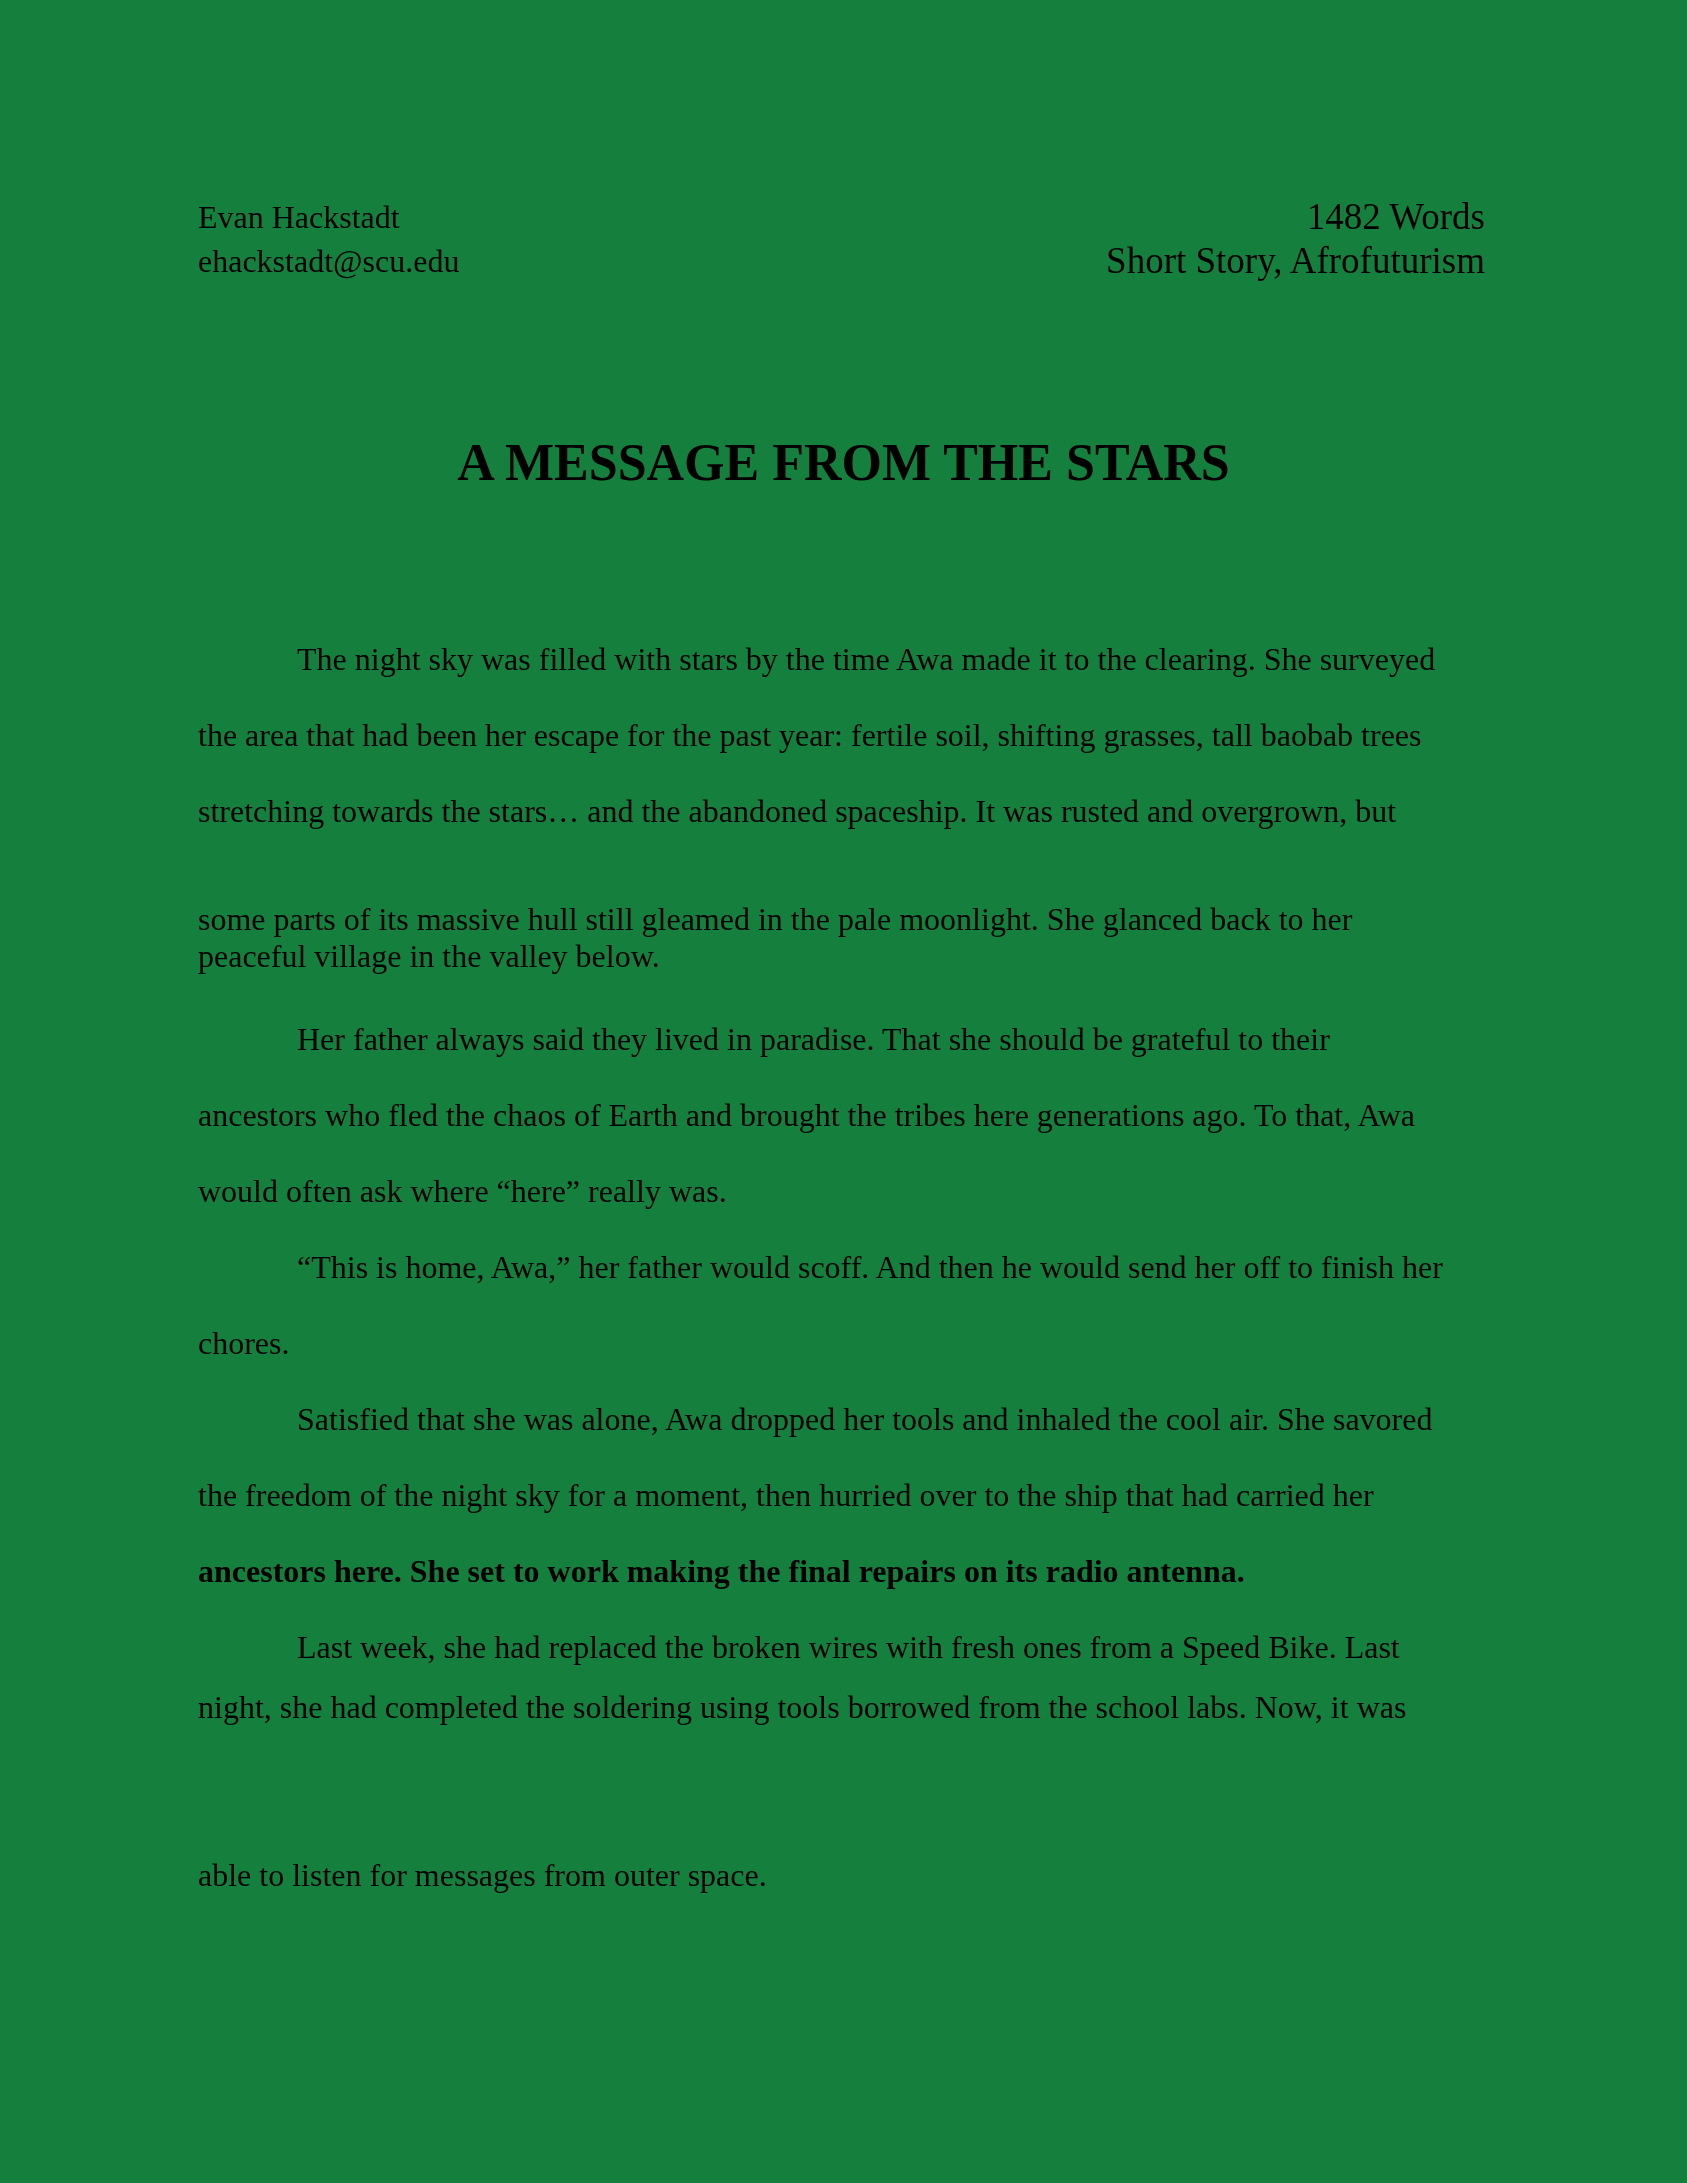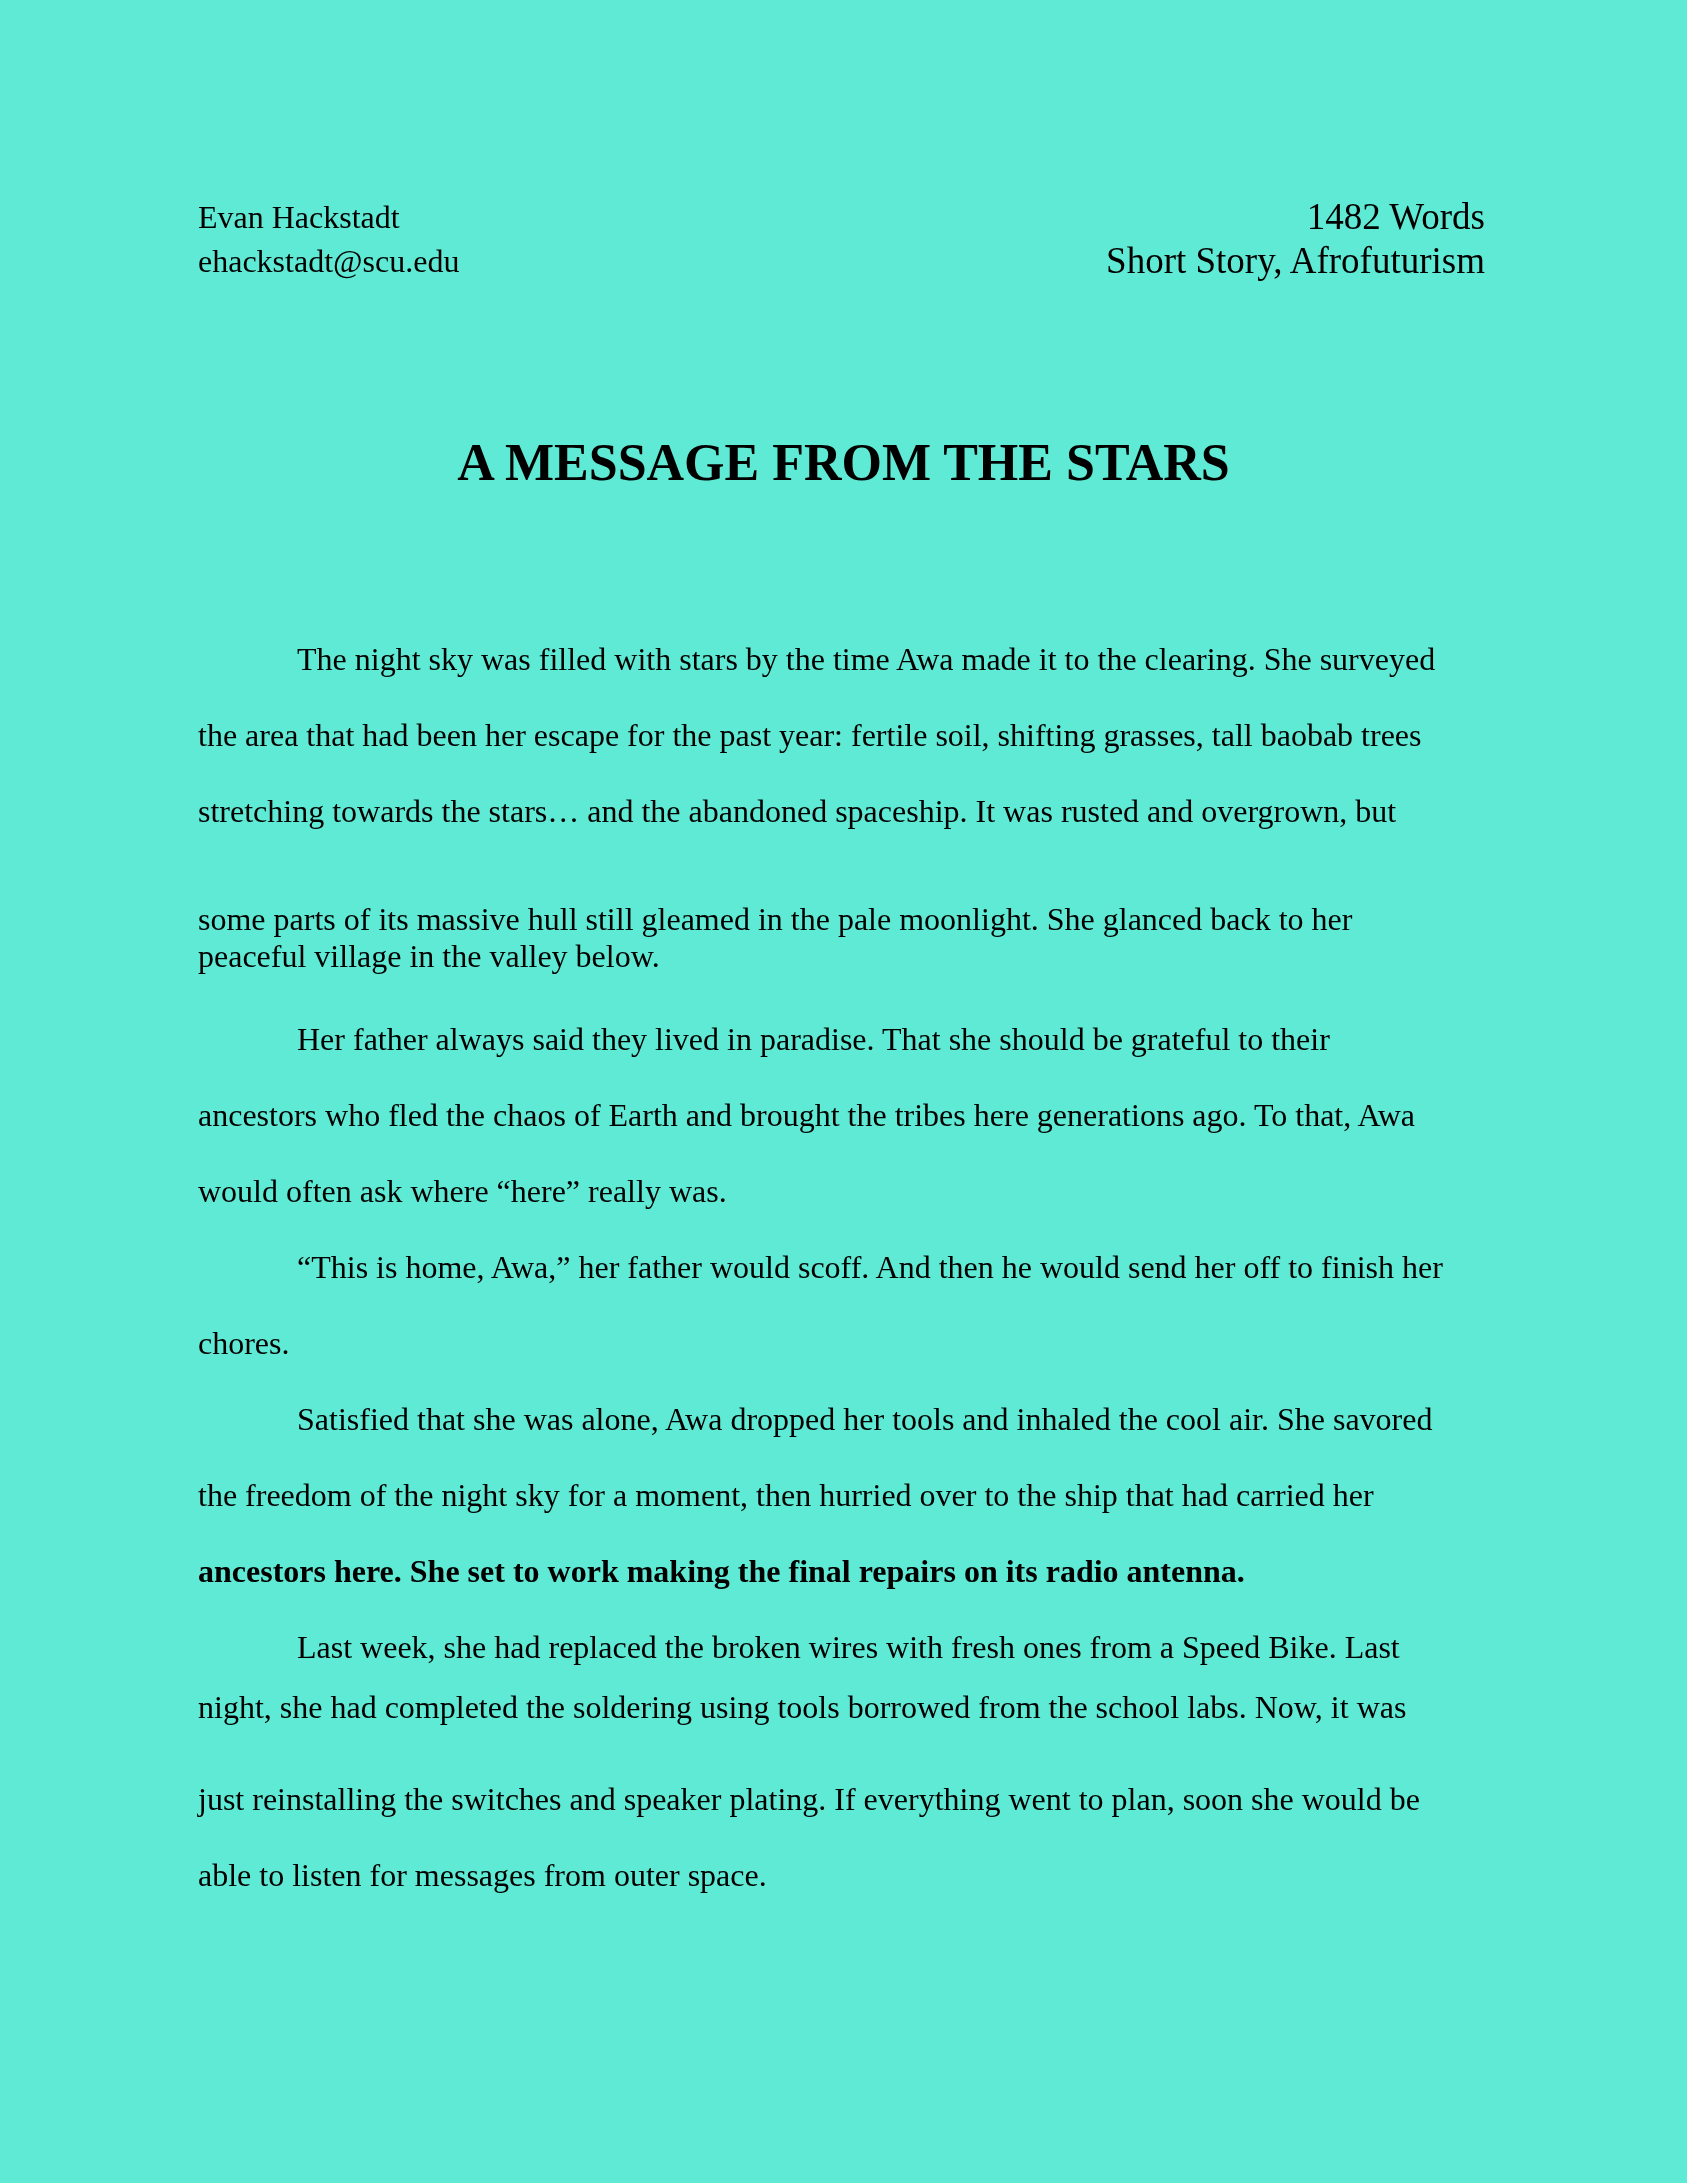--- a/index.html
+++ b/index.html
@@ -1,18 +1,18 @@
 <!DOCTYPE html>
 <html style="font-size:12.4px"><head>
 <meta charset="utf-8">
 <style>
   html, body { margin: 0; padding: 0; background: #ffffff; }
   body { width: 1687px; height: 2183px; position: relative; overflow: hidden;
          font-family: "Liberation Serif", "DejaVu Serif", serif; color: #000000; }
-  .page { position: absolute; left: 0; top: 0; width: 1687px; height: 2183px; background: #5eead4; }
+  .page { position: absolute; left: 0; top: 0; width: 1687px; height: 2183px; background: #15803d; }
   .header-left { position: absolute; left: 198px; top: 195px; font-size: 32px; line-height: 44px; }
   .header-right { position: absolute; right: 202px; top: 195px; font-size: 37px; line-height: 44px; text-align: right; }
   .header-left div, .header-right div { white-space: nowrap; }
   .title { position: absolute; left: 0; width: 1687px; top: 436px; text-align: center;
            font-size: 52px; font-weight: bold; line-height: 54px; letter-spacing: 0px; }
   .body-line { position: absolute; left: 198px; font-size: 32px; line-height: 43px; white-space: nowrap; }
   .indent { left: 297px; }
 </style>
 </head>
 <body>
@@ -43,17 +43,16 @@
 
   <div class="body-line indent" style="top:1246px;">“This is home, Awa,” her father would scoff. And then he would send her off to finish her</div>
   <div class="body-line" style="top:1322px;">chores.</div>
 
   <div class="body-line indent" style="top:1398px;">Satisfied that she was alone, Awa dropped her tools and inhaled the cool air. She savored</div>
   <div class="body-line" style="top:1474px;">the freedom of the night sky for a moment, then hurried over to the ship that had carried her</div>
   <div class="body-line" style="top:1550px;font-weight:bold;">ancestors here. She set to work making the final repairs on its radio antenna.</div>
 
   <div class="body-line indent" style="top:1626px;">Last week, she had replaced the broken wires with fresh ones from a Speed Bike. Last</div>
   <div class="body-line" style="top:1686px;">night, she had completed the soldering using tools borrowed from the school labs. Now, it was</div>
-  <div class="body-line" style="top:1778px;">just reinstalling the switches and speaker plating. If everything went to plan, soon she would be</div>
   <div class="body-line" style="top:1854px;">able to listen for messages from outer space.</div>
 
 </div>
 
 
 </body></html>

